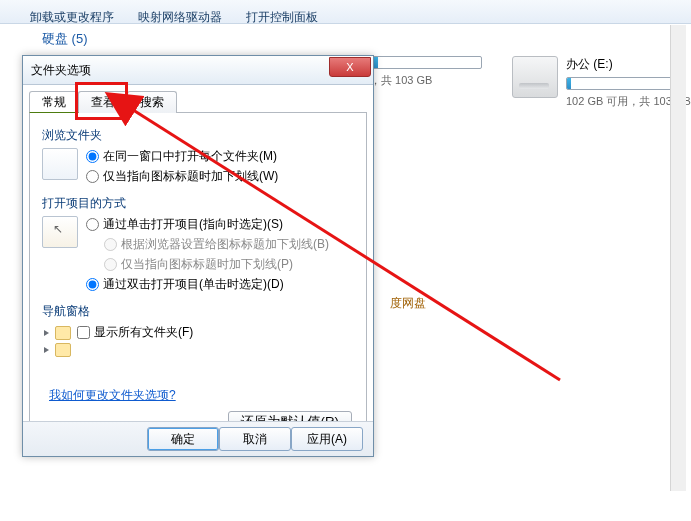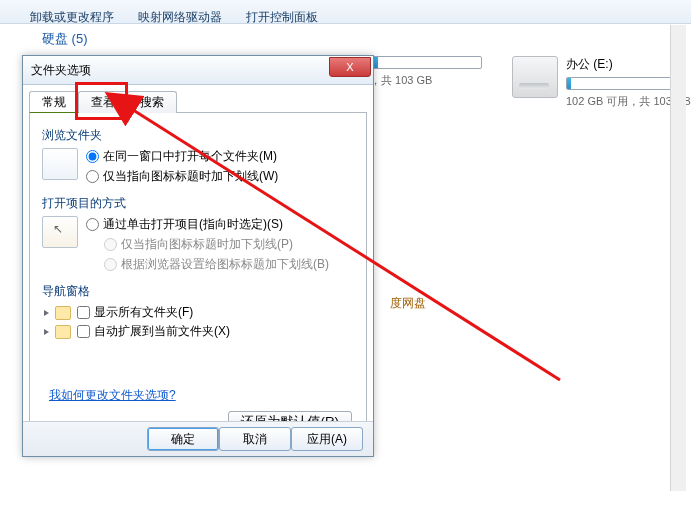--- a/index.html
+++ b/index.html
@@ -148,45 +148,45 @@
       <div class="group-title">打开项目的方式</div>
       <div class="group-box">
         <div class="gicon cursor"></div>
         <div class="opts">
           <label class="opt">
             <input type="radio" name="openmode" style="">
             <span>通过单击打开项目(指向时选定)(S)</span>
           </label>
           <label class="opt sub">
             <input type="radio" name="ul" disabled="" style="">
-            <span>仅当指向图标标题时加下划线(P)</span>
+            <span>根据浏览器设置给图标标题加下划线(B)</span>
           </label>
           <label class="opt sub">
             <input type="radio" name="ul" disabled="" style="">
-            <span>根据浏览器设置给图标标题加下划线(B)</span>
+            <span>仅当指向图标标题时加下划线(P)</span>
+          </label>
+          <label class="opt">
+            <input type="radio" name="openmode" checked="" style="">
+            <span>通过双击打开项目(单击时选定)(D)</span>
           </label>
         </div>
       </div>
 
       <div class="group-title">导航窗格</div>
       <div class="nav-row">
         <span class="tri"></span>
         <span class="gicon folder"></span>
         <label class="opt">
           <input type="checkbox" style="">
           <span>显示所有文件夹(F)</span>
         </label>
       </div>
       <div class="nav-row">
         <span class="tri"></span>
         <span class="gicon folder"></span>
-        <label class="opt">
-          <input type="checkbox" style="">
-          <span>自动扩展到当前文件夹(X)</span>
-        </label>
       </div>
 
       <button class="restore-btn">还原为默认值(R)</button>
     </div>
 
     <a class="link-help">我如何更改文件夹选项?</a>
   </div>
 
   <div class="dlg-buttons">
     <div class="win-btn default">确定</div>

